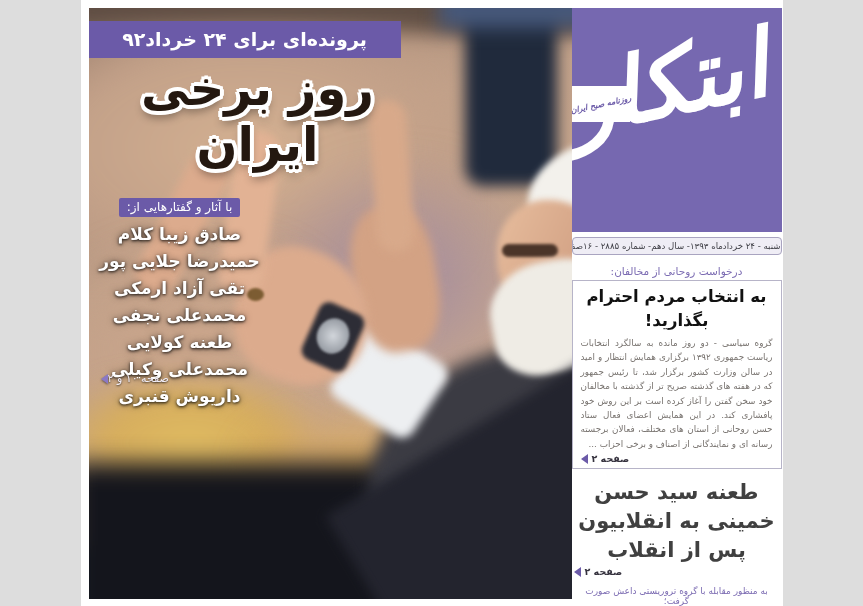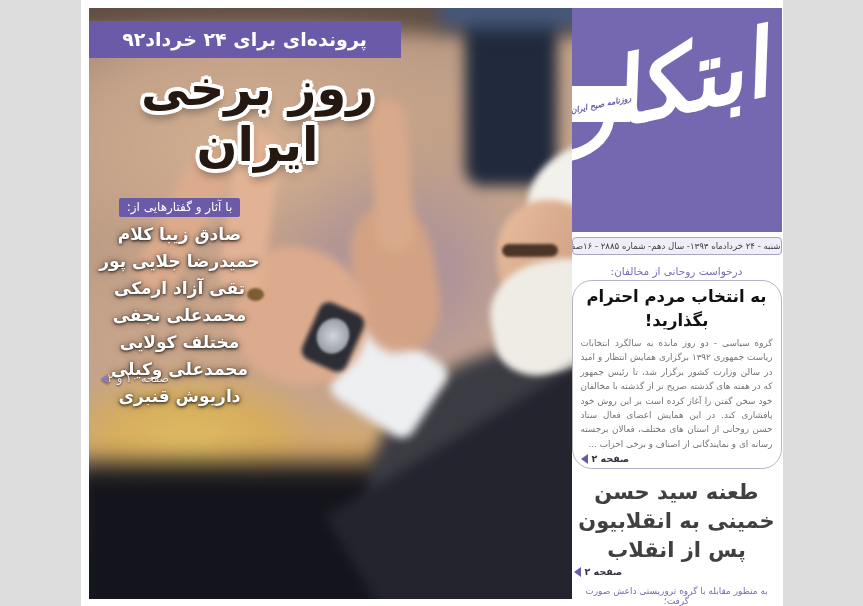--- a/index.html
+++ b/index.html
@@ -112,21 +112,21 @@
   }
   .date-bar {
     margin-top:5px; height:18px; border:1px solid #a9a4c0; border-radius:4px;
     background:#efedf5; color:#3f3f46; font-size:8.6px; line-height:16px; text-align:center;
     white-space:nowrap; overflow:hidden;
   }
   .kicker { color:#7b6bb2; text-align:center; }
   .kicker-1 { margin-top:10px; font-size:10.5px; }
   .kicker-3 { margin-top:9px;  font-size:9px; }
   .news-box {
-    border:1px solid #b7b4c8; border-radius:20px; margin-top:3px; padding:4px 8px 4px;
+    border:1px solid #b7b4c8; border-radius:0; margin-top:3px; padding:4px 8px 4px;
     background:#fff;
   }
   .h-item1 { font-size:16.5px; font-weight:bold; color:#111; text-align:center; line-height:24px; }
   .body-txt {
     margin-top:3px; color:#77726e; font-size:8.8px; line-height:14.4px; text-align:justify;
     text-align-last:right;
   }
   .box-pageref {
     margin-top:2px; display:flex; align-items:center; gap:4px; direction:ltr;
     color:#35323e; font-size:9.5px; font-weight:bold;
@@ -176,21 +176,21 @@
 
     <div class="banner">پرونده‌ای برای ۲۴ خرداد۹۲</div>
     <div class="main-headline">روز برخی ایران</div>
 
     <div class="authors">
       <span class="authors-intro">با آثار و گفتارهایی از:</span>
       <span class="author-name">صادق زیبا کلام</span>
       <span class="author-name">حمیدرضا جلایی پور</span>
       <span class="author-name">تقی آزاد ارمکی</span>
       <span class="author-name">محمدعلی نجفی</span>
-      <span class="author-name">مختلف کولایی</span>
+      <span class="author-name">طعنه کولایی</span>
       <span class="author-name">محمدعلی وکیلی</span>
       <span class="author-name">داریوش قنبری</span>
     </div>
 
     <div class="photo-pageref">
       <span class="tri-left on-photo"></span>
       <span>صفحه ۱۰ و ۲</span>
     </div>
   </div>
 

